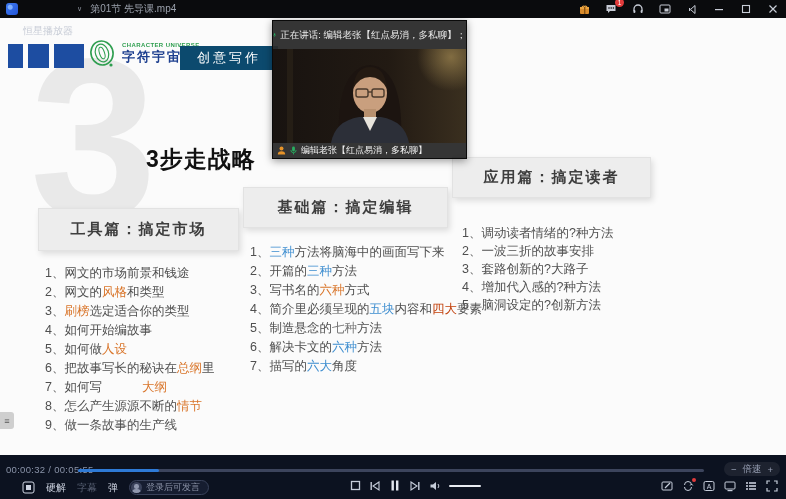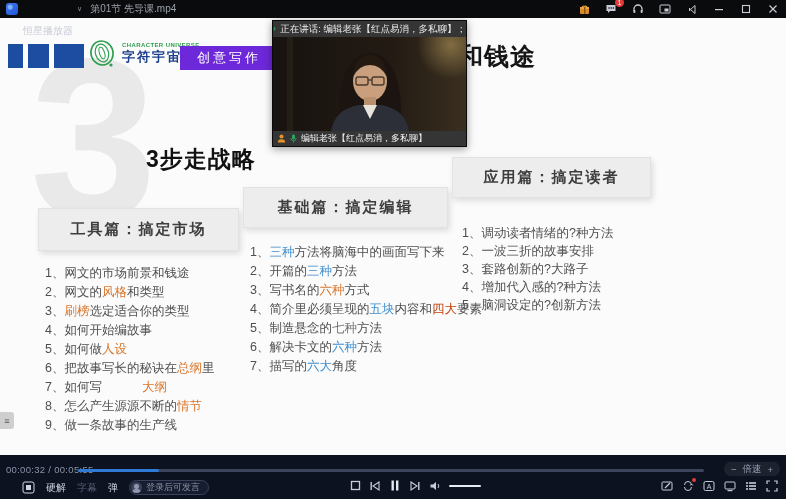--- a/index.html
+++ b/index.html
@@ -31,41 +31,41 @@
     background:#fbfbfb; overflow:hidden; z-index:1;
   }
   .sq { position:absolute; top:26px; height:24px; background:#1d4da1; }
   .sq1 { left:8px;  width:15px; }
   .sq2 { left:28px; width:21px; }
   .sq3 { left:54px; width:30px; }
   .logo { position:absolute; left:87px; top:20px; width:30px; height:32px; }
   .logo-txt { position:absolute; left:122px; top:24px; line-height:1; }
   .logo-en { font-size:6px; color:#2e9e4f; letter-spacing:.4px; font-weight:bold; display:block; }
   .logo-cn { font-size:13px; color:#1d3f8f; font-weight:bold; letter-spacing:2px; display:block; margin-top:2px; }
-  .nav-btn { position:absolute; left:180px; top:28px; width:98px; height:24px; background:#6d28d9;
+  .nav-btn { position:absolute; left:180px; top:28px; width:98px; height:24px; background:#0c4a6e;
     color:#fff; font-size:13px; letter-spacing:3px; display:flex; align-items:center; justify-content:center; }
   .partial-title { position:absolute; left:458px; top:22px; font-size:25px; font-weight:bold; color:#151515; letter-spacing:1px; z-index:2; }
   .watermark { position:absolute; left:30px; top:6px; font-size:228px; font-weight:bold; color:#e9e9e9; line-height:1; z-index:0; }
   .strategy { position:absolute; left:146px; top:126px; font-size:23px; font-weight:bold; color:#111; letter-spacing:1px; z-index:2; }
   .sec-box { position:absolute; background:#ededed; border:1px solid #e2e2e2;
     box-shadow:2px 3px 6px rgba(0,0,0,.12); display:flex; align-items:center; justify-content:center;
     font-size:15px; font-weight:bold; color:#3e3e3e; letter-spacing:2px; z-index:3; }
   .box-tools  { left:38px;  top:190px; width:201px; height:43px; }
   .box-basics { left:243px; top:169px; width:205px; height:41px; }
   .box-apps   { left:452px; top:139px; width:199px; height:41px; }
   .sec-list { position:absolute; list-style:none; z-index:3; }
   .sec-list li { height:19px; line-height:19px; font-size:12.5px; color:#4f4f4f; white-space:nowrap; }
   .list-tools  { left:45px;  top:246px; }
   .list-basics { left:250px; top:225px; }
   .list-apps   { left:462px; top:206px; }
   .list-apps li { height:18px; line-height:18px; }
   
   .webcam { position:absolute; left:272px; top:20px; width:195px; z-index:10;
     border:1px solid #0a0a0a; box-shadow:0 2px 8px rgba(0,0,0,.4); }
-  .speak-banner { height:16px; background:rgba(42,42,42,.95); display:flex; align-items:center;
+  .speak-banner { height:28px; background:rgba(42,42,42,.95); display:flex; align-items:center;
     justify-content:center; gap:4px; color:#ececec; font-size:9.5px; white-space:nowrap; overflow:hidden; }
   .cam-feed { height:94px; position:relative; background:#17120e; }
   .cam-feed svg { display:block; }
   .cam-namebar { height:15px; background:rgba(8,8,8,.82); display:flex; align-items:center;
     gap:4px; padding:0 4px; color:#f2f2f2; font-size:9px; white-space:nowrap; overflow:hidden; }
   
   .panel-handle { position:absolute; left:0; top:412px; width:14px; height:17px; z-index:20;
     background:#cfcfcf; border-radius:0 3px 3px 0; display:flex; align-items:center; justify-content:center;
     color:#555; font-size:9px; cursor:pointer; }
   
@@ -170,21 +170,20 @@
         <ellipse cx="15" cy="15" rx="2.5" ry="6" stroke="#2e9e4f" stroke-width="1" fill="none" transform="rotate(-18 15 15)"></ellipse>
         <circle cx="24" cy="27" r="1.6" fill="#2e9e4f"></circle>
       </svg>
     </div>
     <div class="logo-txt">
       <span class="logo-en">CHARACTER UNIVERSE</span>
       <span class="logo-cn">字符宇宙</span>
     </div>
     <div class="nav-btn">创意写作</div>
 
-    <div class="partial-title">和钱途</div>
     <div class="strategy">3步走战略</div>
 
     <div class="sec-box box-tools">工具篇：搞定市场</div>
     <div class="sec-box box-basics">基础篇：搞定编辑</div>
     <div class="sec-box box-apps">应用篇：搞定读者</div>
 
     <ul class="sec-list list-tools">
         <li><span>1、网文的市场前景和钱途</span></li>
         <li><span>2、网文的</span><span style="color: rgb(217, 117, 42);">风格</span><span>和类型</span></li>
         <li><span>3、</span><span style="color: rgb(217, 117, 42);">刷榜</span><span>选定适合你的类型</span></li>

